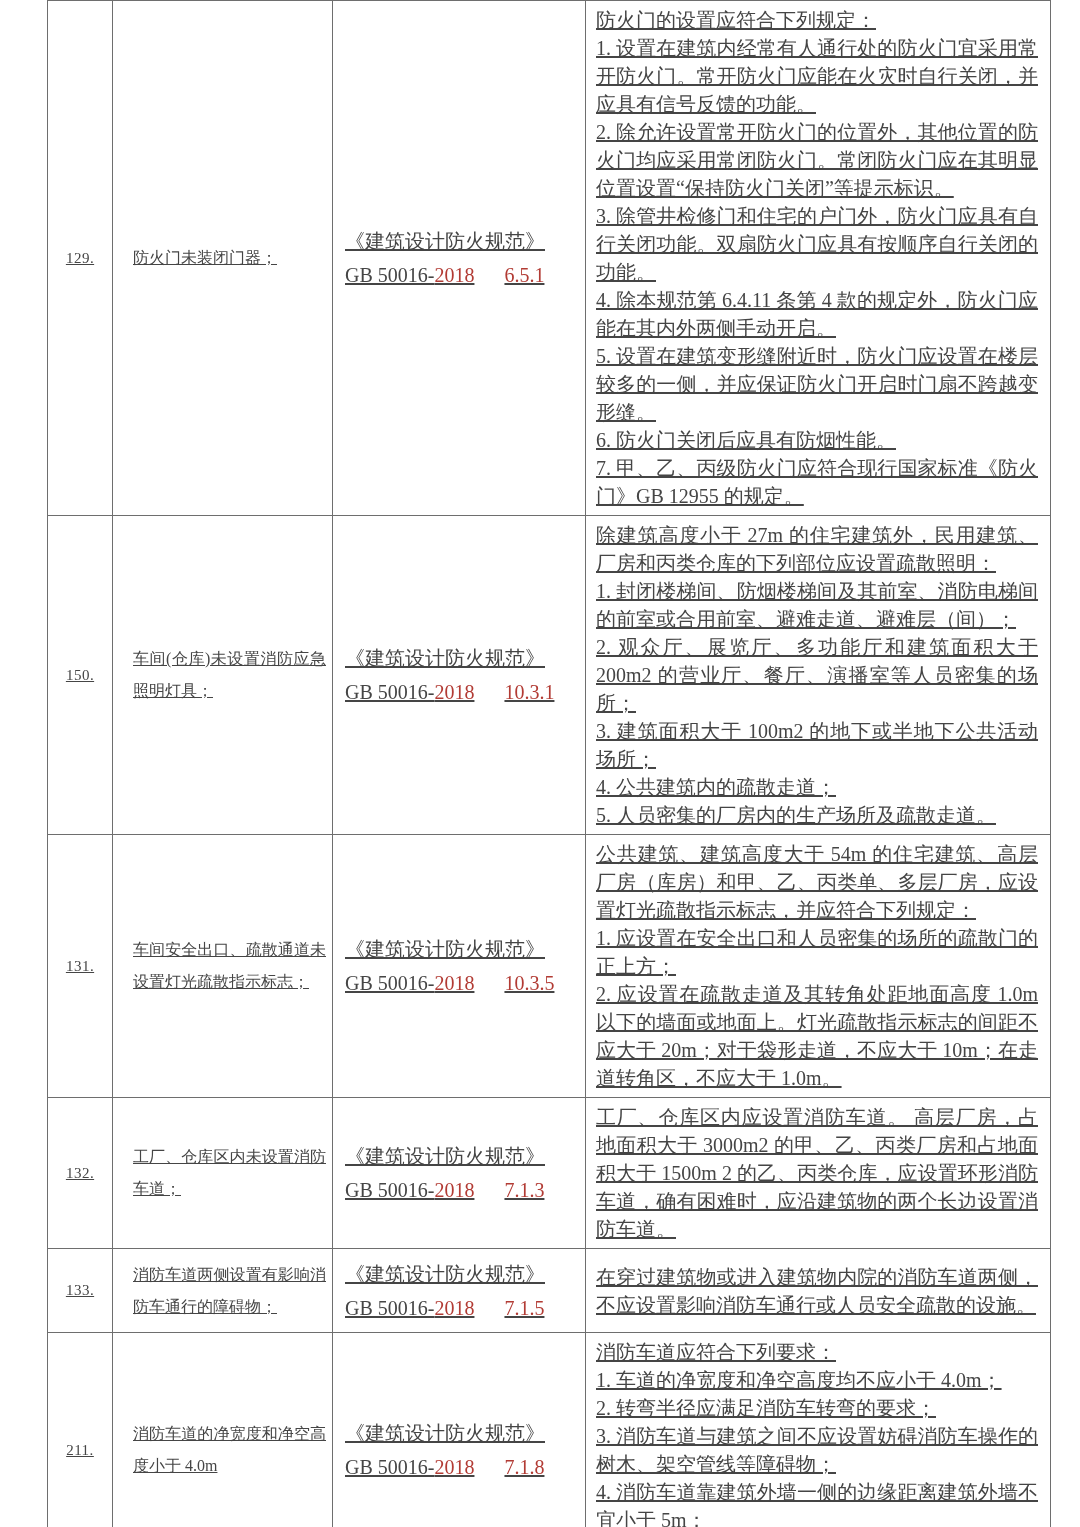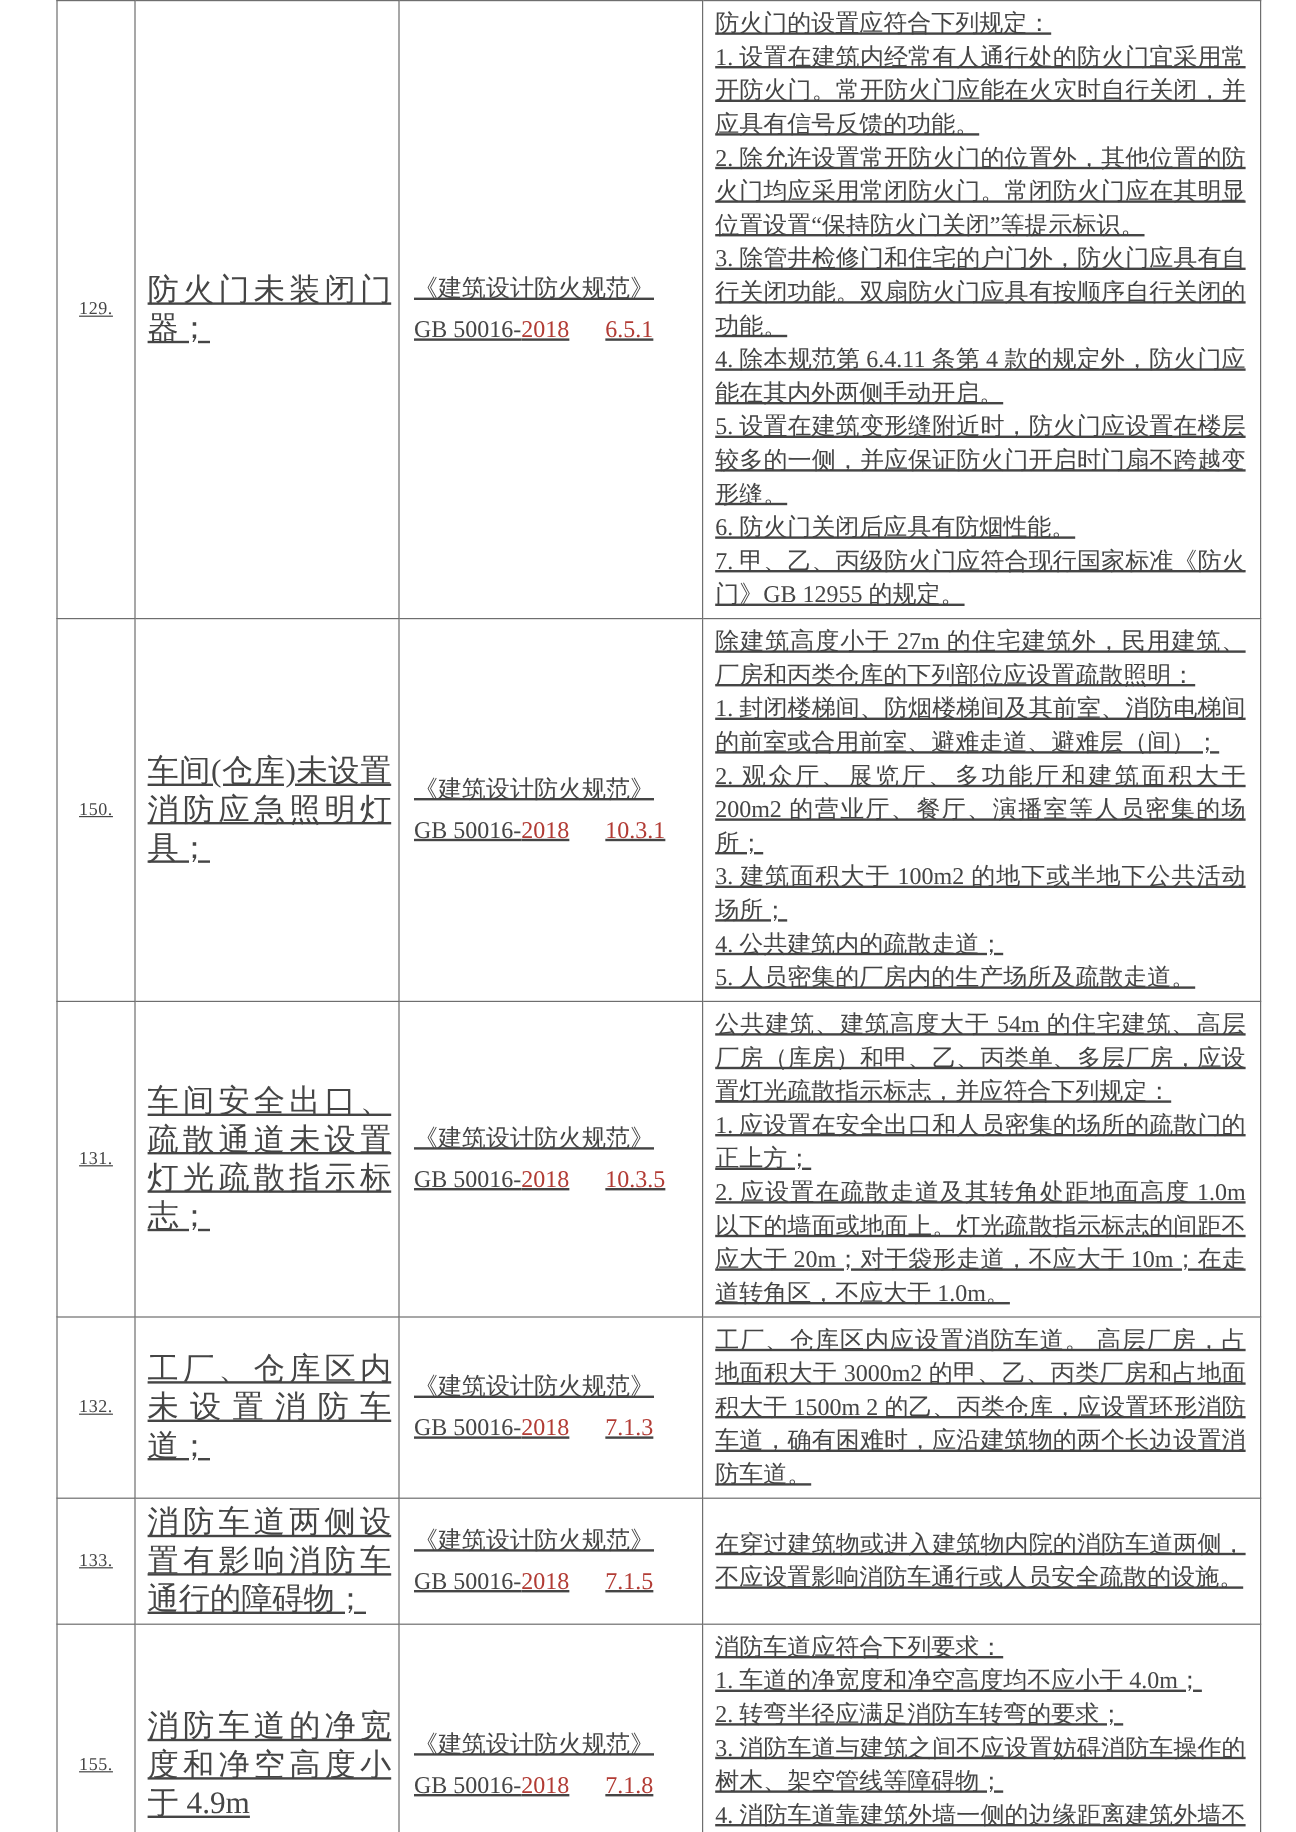--- a/index.html
+++ b/index.html
@@ -47,22 +47,22 @@
   tr.r5 { height: 225px; }
 
   td.num {
     text-align: center;
     vertical-align: middle;
     font-size: 15px;
     letter-spacing: 0.5px;
   }
   td.issue {
     vertical-align: middle;
-    padding: 4px 6px 4px 10px;
-    font-size: 26px;
+    padding: 4px 6px 4px 20px;
+    font-size: 16px;
     line-height: 32px;
     text-align: justify;
   }
   td.std {
     vertical-align: middle;
     padding: 4px 4px 4px 12px;
     font-size: 20px;
     line-height: 34px;
   }
   td.detail {
@@ -165,23 +165,23 @@
           </td>
         <td class="std">
           <div class="std-title">《建筑设计防火规范》</div>
           <div class="std-code"><span>GB 50016-</span><span class="red">2018</span><span class="red clause">7.1.5</span></div>
         </td>
         <td class="detail">
             <div class="detail-text">在穿过建筑物或进入建筑物内院的消防车道两侧，不应设置影响消防车通行或人员安全疏散的设施。</div>
           </td>
       </tr>
       <tr class="r5">
-        <td class="num"><span>155.</span></td>
+        <td class="num"><span>211.</span></td>
         <td class="issue">
-            <div>消防车道的净宽度和净空高度小于 4.9m</div>
+            <div>消防车道的净宽度和净空高度小于 4.0m</div>
           </td>
         <td class="std">
           <div class="std-title">《建筑设计防火规范》</div>
           <div class="std-code"><span>GB 50016-</span><span class="red">2018</span><span class="red clause">7.1.8</span></div>
         </td>
         <td class="detail">
             <div class="detail-text">消防车道应符合下列要求：
 1. 车道的净宽度和净空高度均不应小于 4.0m；
 2. 转弯半径应满足消防车转弯的要求；
 3. 消防车道与建筑之间不应设置妨碍消防车操作的树木、架空管线等障碍物；

